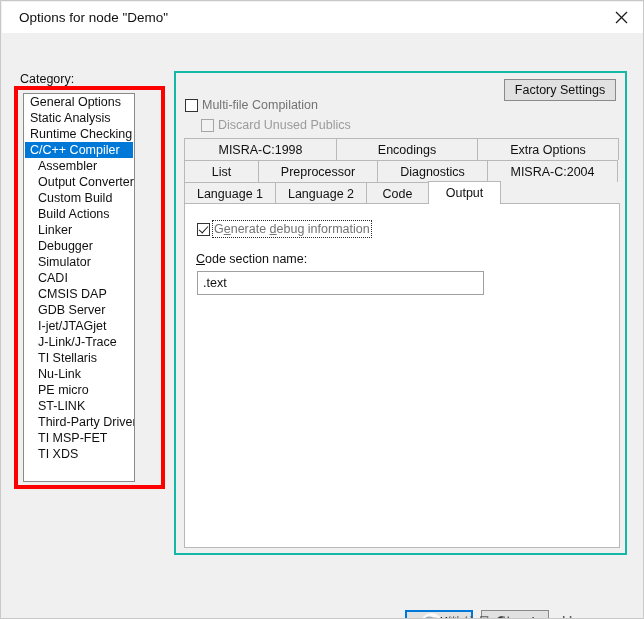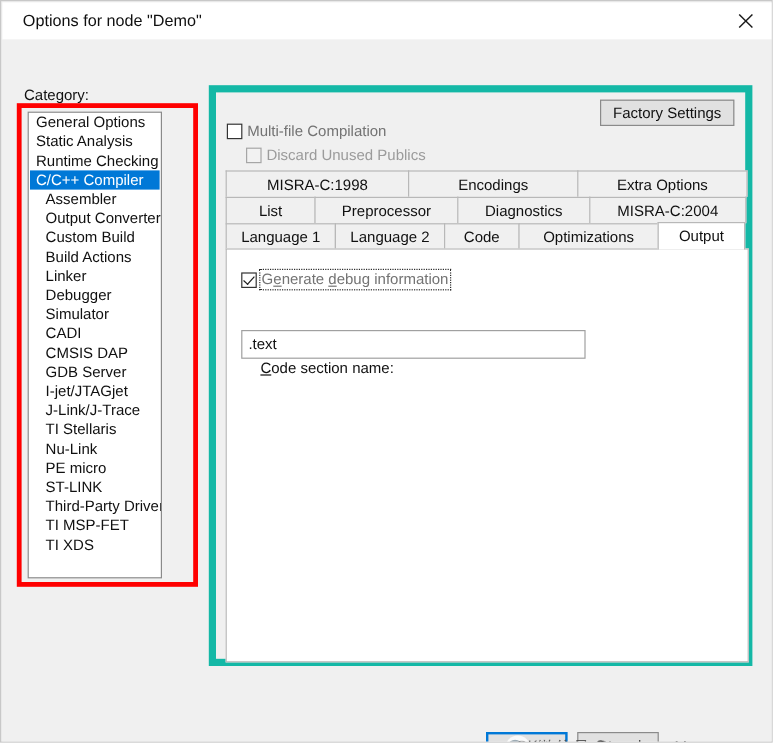--- a/index.html
+++ b/index.html
@@ -100,21 +100,21 @@
     margin: 0 1px;
     padding-left: 5px;
   }
 
   
   .right-panel {
     position: absolute;
     left: 172px; top: 38px;
     width: 453px; height: 484px;
     background: #f0f0f0;
-    border: 6px solid #14b8a6;
+    border: 2px solid #14b8a6;
     box-sizing: border-box;
   }
 
   .factory-btn {
     position: absolute;
     right: 9px; top: 6px;
     width: 112px; height: 22px;
     background: #e1e1e1;
     border: 1px solid #8a8a8a;
     box-sizing: border-box;
@@ -222,25 +222,24 @@
   }
   .gen-debug {
     position: absolute;
     left: 12px; top: 18px;
     display: flex;
     align-items: center;
     white-space: nowrap;
   }
   .code-sec-label {
     position: absolute;
-    left: 28px; top: 48px;
-    font-size: 12.5px;
-    color: #101010;
-    white-space: nowrap;
-    margin-top: 44px;
+    left: 11px; top: 48px;
+    font-size: 12.5px;
+    color: #101010;
+    white-space: nowrap;
   }
   .code-sec-input {
     position: absolute;
     left: 12px; top: 67px;
     width: 287px; height: 24px;
     background: #ffffff;
     border: 1px solid #a0a0a0;
     box-sizing: border-box;
     font-family: "Liberation Sans", sans-serif;
     font-size: 12.5px;
@@ -385,21 +384,20 @@
           <div class="tab-row">
             <div class="tab" style="width: 75px; flex: 0 0 75px;">List</div>
             <div class="tab" style="width: 120px; flex: 0 0 120px;">Preprocessor</div>
             <div class="tab" style="width: 111px; flex: 0 0 111px;">Diagnostics</div>
             <div class="tab" style="width: 131px; flex: 0 0 131px;">MISRA-C:2004</div>
           </div>
           <div class="tab-row">
             <div class="tab" style="width: 92px; flex: 0 0 92px;">Language 1</div>
             <div class="tab" style="width: 92px; flex: 0 0 92px;">Language 2</div>
             <div class="tab" style="width: 63px; flex: 0 0 63px;">Code</div>
-            <div class="tab" style="width: 117px; flex: 0 0 117px;">Optimizations</div>
             <div class="tab active" style="width: 73px; flex: 0 0 73px;">Output</div>
           </div>
         </div>
 
       <div class="content-pane">
 
         <div class="gen-debug">
           <span class="cb-box checked"></span>
           <span class="cb-label focus-outline">G<span class="ul">e</span>nerate <span class="ul">d</span>ebug information</span>
         </div>

